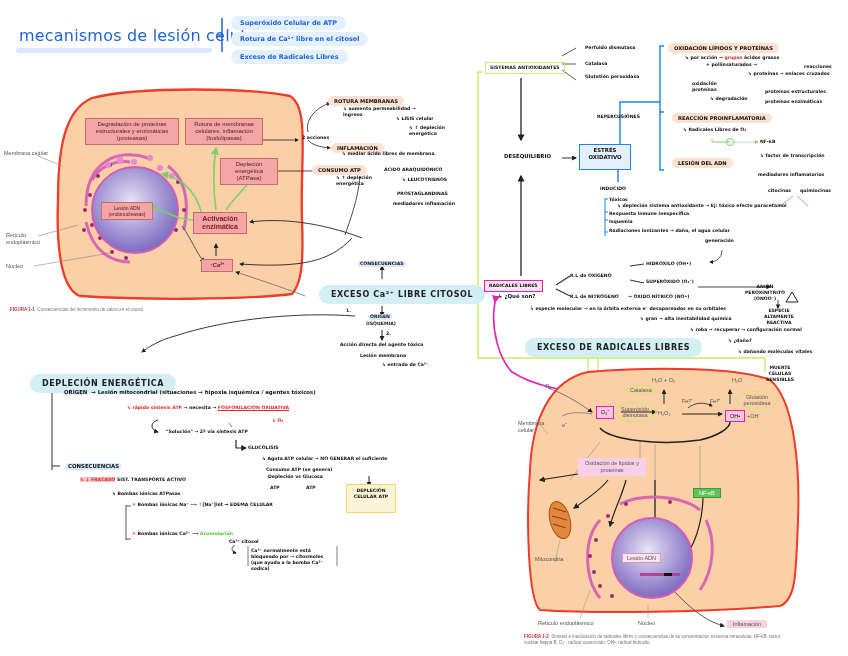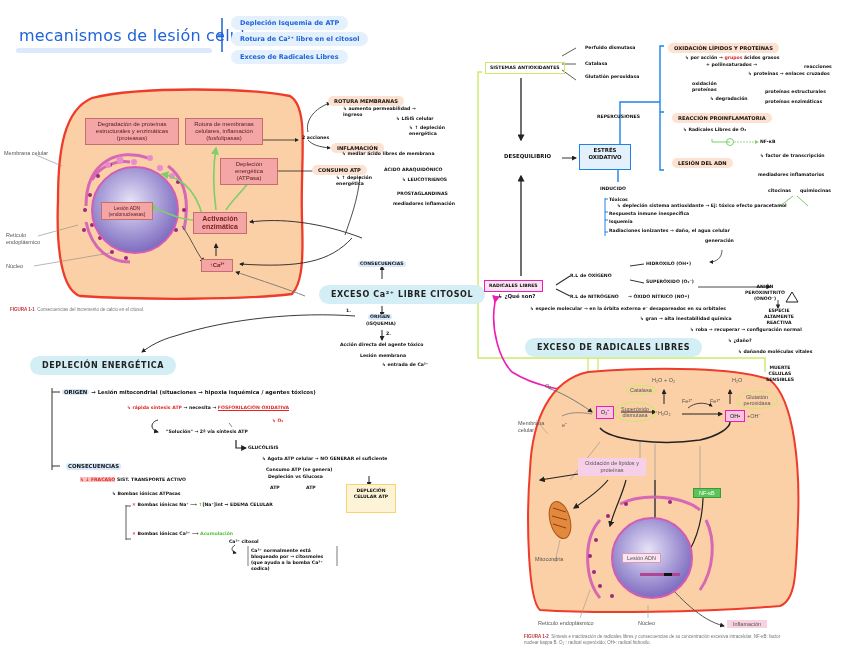--- a/index.html
+++ b/index.html
@@ -174,21 +174,21 @@
   </g>
   <circle cx="652" cy="558" r="40" fill="url(#nuc)" stroke="#d35db6" stroke-width="2"></circle>
   <rect x="640" y="573" width="40" height="3" fill="#b04593"></rect>
   <rect x="664" y="573" width="8" height="3" fill="#111"></rect>
 
   <path d="M786,302 L792,292 L798,302 Z" fill="none" stroke="#222" stroke-width="1"></path>
 </svg>
 
 <div class="abs title" style="left:19px;top:26px;">mecanismos de lesión celular</div>
 <div class="abs title-underline" style="left:16px;top:48px;width:196px;"></div>
-<div class="abs pill-blue" style="left:231px;top:16px;">Depleción Isquemia de ATP</div>
+<div class="abs pill-blue" style="left:231px;top:16px;">Superóxido Celular de ATP</div>
 <div class="abs pill-blue" style="left:231px;top:32px;">Rotura de Ca²⁺ libre en el citosol</div>
 <div class="abs pill-blue" style="left:231px;top:50px;">Exceso de Radicales Libres</div>
 
 <div class="abs pink-box" style="left:85px;top:118px;width:86px;">Degradación de proteínas estructurales y enzimáticas (proteasas)</div>
 <div class="abs pink-box" style="left:185px;top:118px;width:70px;">Rotura de membranas celulares, inflamación (fosfolipasas)</div>
 <div class="abs pink-box" style="left:220px;top:158px;width:50px;">Depleción energética (ATPasa)</div>
 <div class="abs pink-box" style="left:193px;top:212px;width:46px;font-weight:bold;font-size:7px;line-height:8px;color:#7a1c1c;">Activación enzimática</div>
 <div class="abs pink-box" style="left:101px;top:202px;width:44px;font-size:5px;line-height:6px;">Lesión ADN (endonucleasas)</div>
 <div class="abs pink-box" style="left:201px;top:259px;width:24px;font-weight:bold;color:#7a1c1c;"><span>↑</span><span>Ca²⁺</span></div>
 <div class="abs fig-label" style="left:4px;top:150px;">Membrana celular</div>
@@ -212,21 +212,21 @@
 <div class="abs hw tiny hl-blue" style="left:358px;top:261px;">CONSECUENCIAS</div>
 <div class="abs cyan-pill" style="left:319px;top:285px;">EXCESO Ca²⁺ LIBRE CITOSOL</div>
 <div class="abs hw tiny" style="left:346px;top:308px;">1.</div>
 <div class="abs hw tiny hl-blue" style="left:368px;top:314px;">ORIGEN</div>
 <div class="abs hw tiny" style="left:366px;top:321px;">(ISQUEMIA)</div>
 <div class="abs hw tiny" style="left:386px;top:331px;">2.</div>
 <div class="abs hw tiny" style="left:340px;top:342px;">Acción directa del agente tóxico</div>
 <div class="abs hw tiny" style="left:360px;top:353px;">Lesión membrana</div>
 <div class="abs hw tiny" style="left:382px;top:362px;">↳ entrada de Ca²⁺</div>
 
-<div class="abs cyan-pill" style="left:30px;top:356px;">DEPLECIÓN ENERGÉTICA</div>
+<div class="abs cyan-pill" style="left:30px;top:374px;">DEPLECIÓN ENERGÉTICA</div>
 <div class="abs hw small" style="left:62px;top:389px;white-space:nowrap;"><span class="hl-blue">ORIGEN</span> <span>→ Lesión mitocondrial (situaciones → hipoxia isquémica / agentes tóxicos)</span></div>
 <div class="abs hw tiny" style="left:127px;top:405px;white-space:nowrap;"><span class="red">↳ rápida síntesis ATP</span> <span>→ necesita →</span> <span class="red" style="text-decoration:underline;">FOSFORILACIÓN OXIDATIVA</span></div>
 <div class="abs hw tiny red" style="left:272px;top:418px;">↳ O₂</div>
 <div class="abs hw tiny" style="left:166px;top:429px;">"Solución" → 2ª vía síntesis ATP</div>
 <div class="abs hw tiny" style="left:248px;top:445px;">GLUCÓLISIS</div>
 <div class="abs hw tiny" style="left:262px;top:456px;white-space:nowrap;">↳ Agota ATP celular → NO GENERAR el suficiente</div>
 <div class="abs hw tiny" style="left:266px;top:467px;">Consumo ATP (se genera)</div>
 <div class="abs hw tiny" style="left:268px;top:474px;">Depleción vs Glucosa</div>
 <div class="abs hw tiny" style="left:270px;top:485px;">ATP</div>
 <div class="abs hw tiny" style="left:306px;top:485px;">ATP</div>

